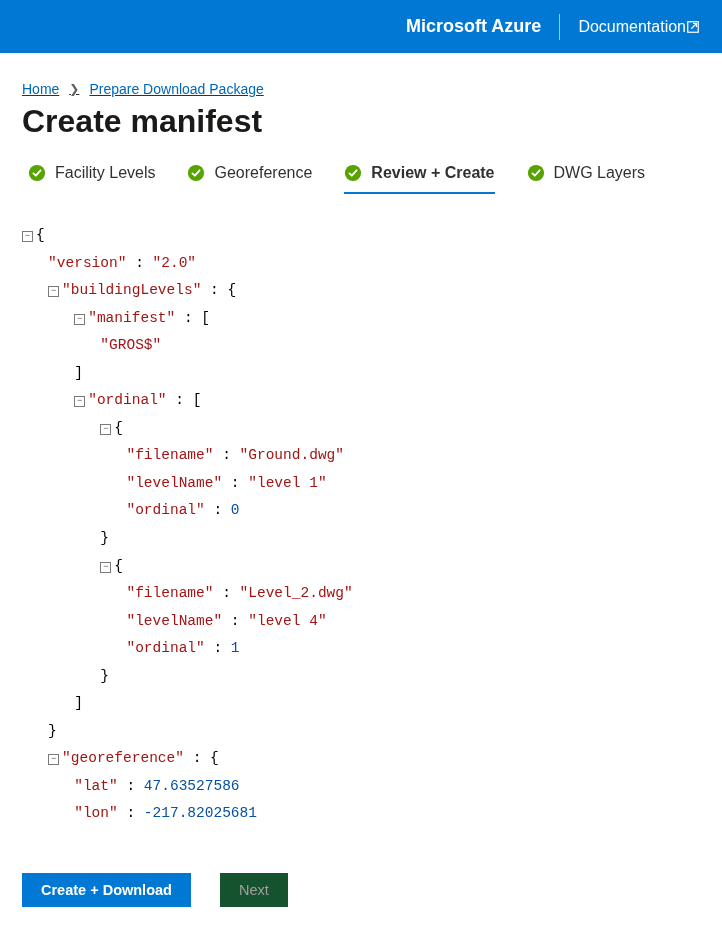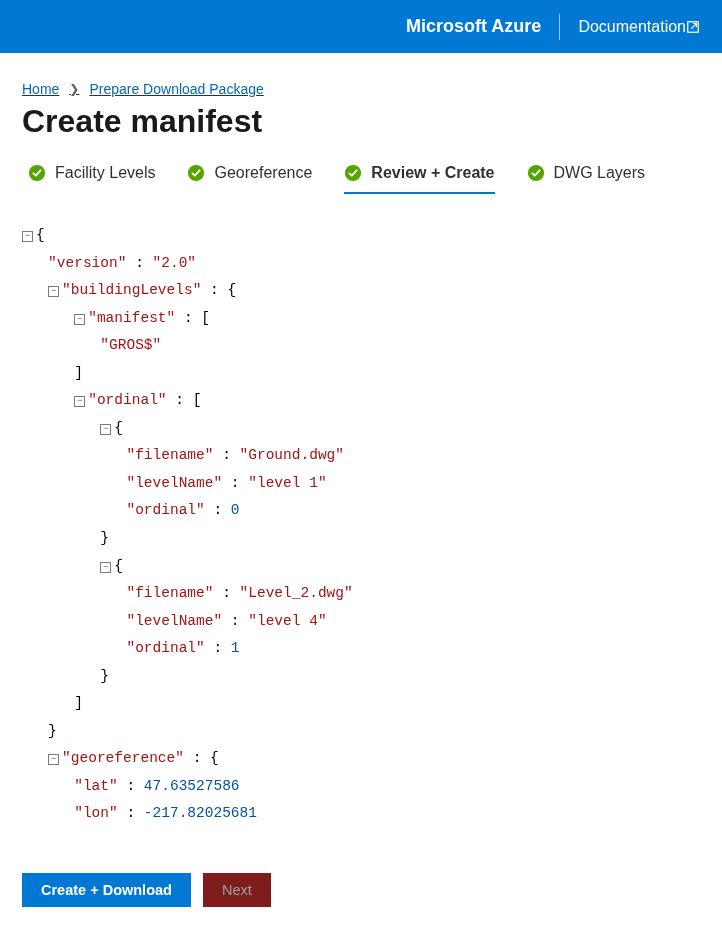--- a/index.html
+++ b/index.html
@@ -124,21 +124,21 @@
       background: #fff;
       margin-right: 3px;
       cursor: pointer;
       position: relative;
       top: -1px;
     }
     
     .footer {
       padding: 16px 22px 22px;
       display: flex;
-      gap: 12px;
+      gap: 29px;
       border-top: 1px solid transparent;
       margin-top: 8px;
     }
     .btn {
       font-family: inherit;
       font-size: 14.5px;
       height: 34px;
       padding: 0 18px;
       border: 1px solid transparent;
       cursor: pointer;
@@ -147,21 +147,21 @@
       background: #0078d4;
       color: #fff;
       font-weight: 600;
     }
     .btn-secondary {
       background: #fff;
       color: #323130;
       border-color: #8a8886;
     }
     .btn-disabled {
-      background: #7f1d1d;
+      background: #14532d;
       color: #a19f9d;
       cursor: default;
     }
   </style>
 </head>
 <body>
 
 <div class="topbar">
   <span class="topbar-brand">Microsoft Azure</span>
   <div class="topbar-divider"></div>

